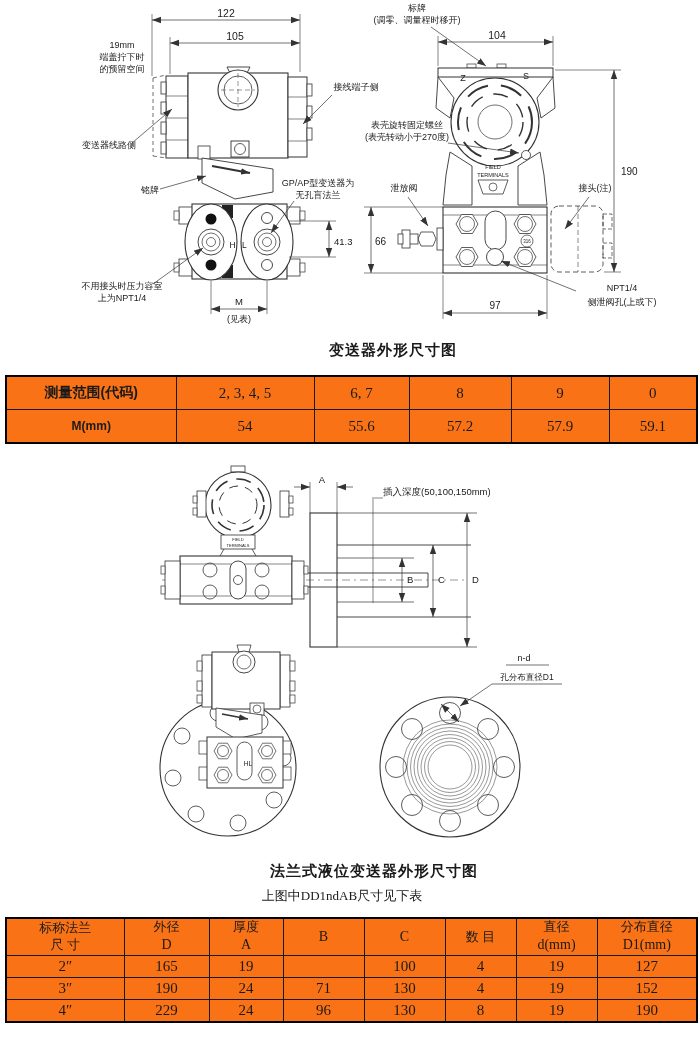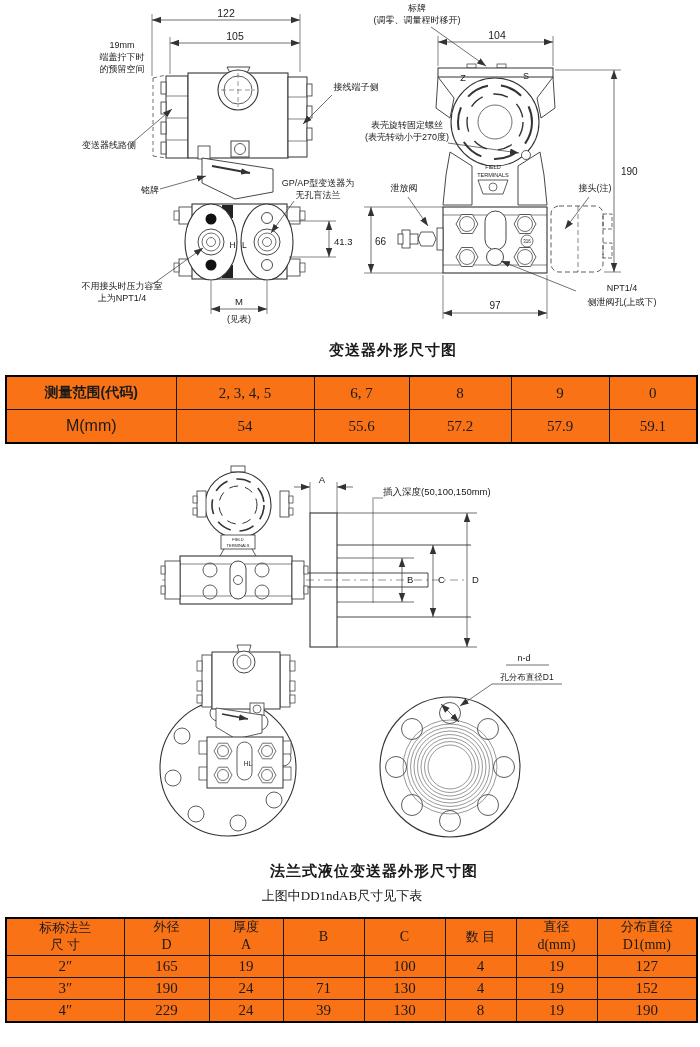--- a/index.html
+++ b/index.html
@@ -241,21 +241,21 @@
   <tbody>
       <tr>
     <td class="cjk-b">测量范围(代码)</td>
     <td class="num">2, 3, 4, 5</td>
     <td class="num">6, 7</td>
     <td class="num">8</td>
     <td class="num">9</td>
     <td class="num">0</td>
   </tr>
   <tr>
-    <td style="font-size:16px;">M(mm)</td>
+    <td style="font-size:12px;font-weight:bold;">M(mm)</td>
     <td class="num">54</td>
     <td class="num">55.6</td>
     <td class="num">57.2</td>
     <td class="num">57.9</td>
     <td class="num">59.1</td>
   </tr>
 </tbody>
   </table>
 
 <svg style="top:450px;" width="700" height="410" viewBox="0 450 700 410">
@@ -468,20 +468,20 @@
     <td class="num">71</td>
     <td class="num">130</td>
     <td class="num">4</td>
     <td class="num">19</td>
     <td class="num">152</td>
   </tr>
   <tr class="data">
     <td class="num">4″</td>
     <td class="num">229</td>
     <td class="num">24</td>
-    <td class="num">39</td>
+    <td class="num">96</td>
     <td class="num">130</td>
     <td class="num">8</td>
     <td class="num">19</td>
     <td class="num">190</td>
   </tr>
 </tbody>
   </table>
 
 </body></html>

